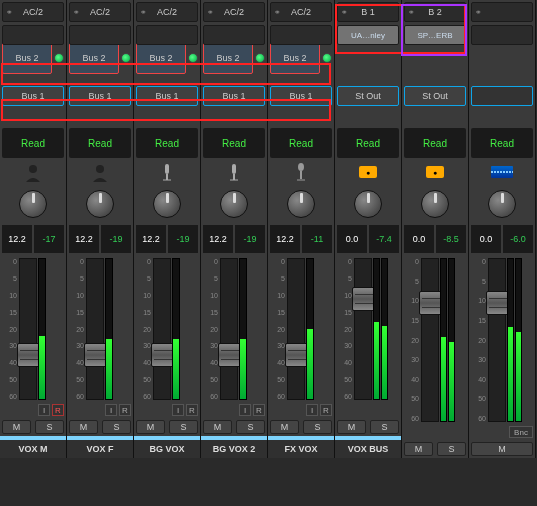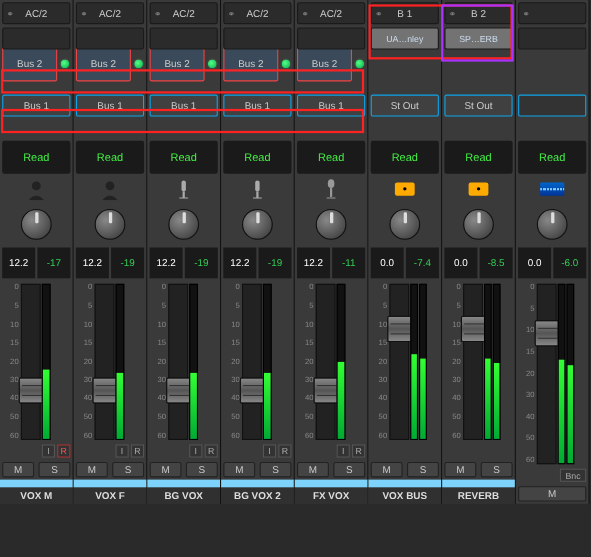--- a/index.html
+++ b/index.html
@@ -38,21 +38,21 @@
   .meter-fill { position: absolute; bottom: 0; left: 0; right: 0; background: linear-gradient(to top, #0a3, #3f3); }
   .meter.stereo { width: 16px; display:flex; gap:1px; background:transparent; border:none; }
   .meter.stereo .m { width: 7px; background:#111; border:1px solid #000; position:relative; }
   .meter.stereo .m .meter-fill { position:absolute; bottom:0; left:0; right:0; }
   .io-row { height: 14px; display: flex; justify-content: flex-end; gap: 2px; padding: 0 2px; }
   .io-btn { width: 12px; height: 12px; background: #333; border: 1px solid #555; font-size: 8px; display: flex; align-items: center; justify-content: center; color: #aaa; }
   .io-btn.rec { color: #f55; border-color: #a33; }
   .io-btn.bnc { width: 24px; font-size: 8px; }
   .ms-row { height: 18px; display: flex; gap: 4px; padding: 2px; }
   .ms-btn { flex: 1; background: #444; border: 1px solid #222; border-radius: 2px; display: flex; align-items: center; justify-content: center; font-size: 9px; color: #ccc; }
-  .name-row { height: 22px; margin-top: auto; background: #303030; display: flex; align-items: center; justify-content: center; font-size: 9px; color: #ddd; font-weight: bold; border-top: 7px solid #7dd3fc; }
+  .name-row { height: 22px; margin-top: auto; background: #303030; display: flex; align-items: center; justify-content: center; font-size: 9px; color: #ddd; font-weight: bold; border-top: 4px solid #7dd3fc; }
   .group-overlay { position: absolute; pointer-events: none; z-index: 10; }
   .mixer-wrapper { position: relative; }
   .yellow-clock { width:18px; height:12px; background:#fa0; border-radius:2px; display:flex; align-items:center; justify-content:center; }
   .yellow-clock::after { content:'●'; color:#000; font-size:7px; }
   .wave-icon { width:22px; height:12px; background:linear-gradient(#06c,#039); border-radius:1px; position:relative; overflow:hidden; }
   .wave-icon::after { content:''; position:absolute; left:0; right:0; top:5px; height:2px; background:repeating-linear-gradient(90deg,#8cf 0 2px,transparent 2px 3px); }
 </style>
 </head>
 <body>
 
@@ -464,21 +464,20 @@
       <div class="m">
               <div class="meter-fill" style="height:49%"></div>
             </div>
     </div>
   </div>
         <div class="io-row"></div>
         <div class="ms-row">
           <div class="ms-btn">M</div>
           <div class="ms-btn">S</div>
         </div>
-        <div class="name-row">REVERB</div>
       </div>
       <div class="channel">
         <div class="slot">
           <span class="link">⚭</span>
         </div>
         <div class="slot empty"></div>
         <div class="send-row"></div>
         <div style="height:14px"></div>
         <div class="output-row">
           <div class="output" style="background:#333"></div>

